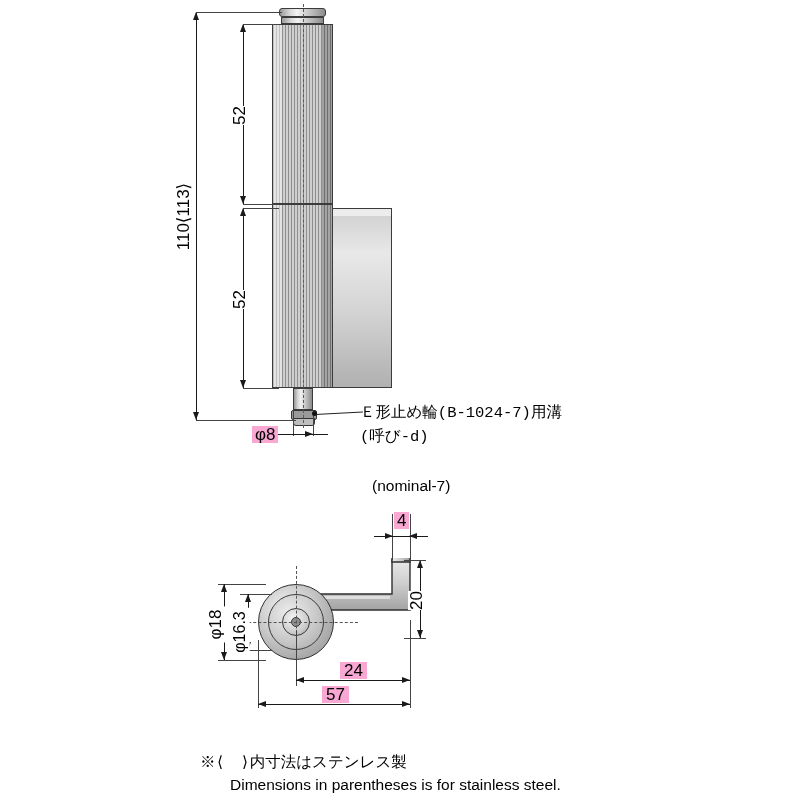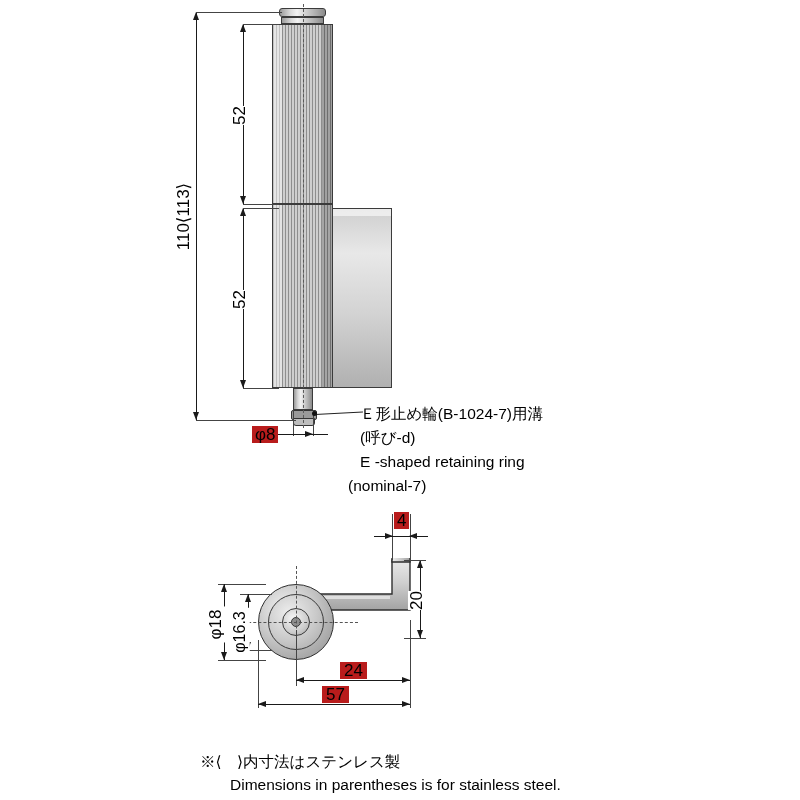--- a/index.html
+++ b/index.html
@@ -40,21 +40,21 @@
   .extline-v {
     position: absolute;
     width: 0;
     border-left: 1px solid #444;
   }
   .label {
     position: absolute;
     font-size: 15px;
     color: #000;
     white-space: nowrap;
-    background: #b91c1c;
+    background: #f9a8d4;
     line-height: 1;
     text-align: right;
   }
   .label-v {
     position: absolute;
     font-size: 15px;
     color: #000;
     white-space: nowrap;
     background: #fff;
     transform-origin: center center;
@@ -117,21 +117,21 @@
     border-left: 1px dashed #5a5a5a;
   }
 
   .caption {
     position: absolute;
     font-size: 15.5px;
     white-space: nowrap;
     color: #000;
     line-height: 1.25;
   }
-  .caption-jp { font-family: Liberation Sans, sans-serif; }
+  .caption-jp { font-family: Liberation Mono, monospace; }
   .leader {
     position: absolute;
     border-top: 1px solid #222;
     height: 0;
     transform-origin: left center;
   }
 
   
   .plan-barrel-outer {
     position: absolute;
@@ -210,22 +210,21 @@
     <div class="dimline-h" style="left:258px; top:434px; width:70px;"></div>
     <div class="arrow-right" style="left:305px; top:430.5px;"></div>
     <div class="label" style="left:252px; top:426px; font-size:17px; padding:0 3px;">φ8</div>
 
     <div class="leader" style="left:315px; top:414px; width:48px; transform:rotate(-3deg);"></div>
     <div class="abs" style="left:312px; top:411px; width:5px; height:5px; border-radius:50%; background:#111;"></div>
 
     <div class="caption caption-jp" style="left:360px; top:404px;">Ｅ形止め輪(B-1024-7)用溝</div>
     <div class="caption caption-jp" style="left:360px; top:428px;">(呼び-d)</div>
 
-    <div class="caption" style="left:360px; top:452px;">E -shaped retaining ring</div>
-    <div class="caption" style="left:348px; top:476px;">(nominal-7)</div>
+    <div class="caption" style="left:372px; top:476px;">(nominal-7)</div>
   </div>
 
   <div class="abs" style="left:0;top:500px;width:800px;height:230px;">
 
     <svg class="abs" width="200" height="130" style="left:288px; top:58px;" viewBox="0 0 200 130">
       <defs>
         <linearGradient id="leafGrad" x1="0" y1="0" x2="0" y2="1">
           <stop offset="0%" stop-color="#e9e9e9"></stop>
           <stop offset="45%" stop-color="#cfcfcf"></stop>
           <stop offset="100%" stop-color="#a3a3a3"></stop>

